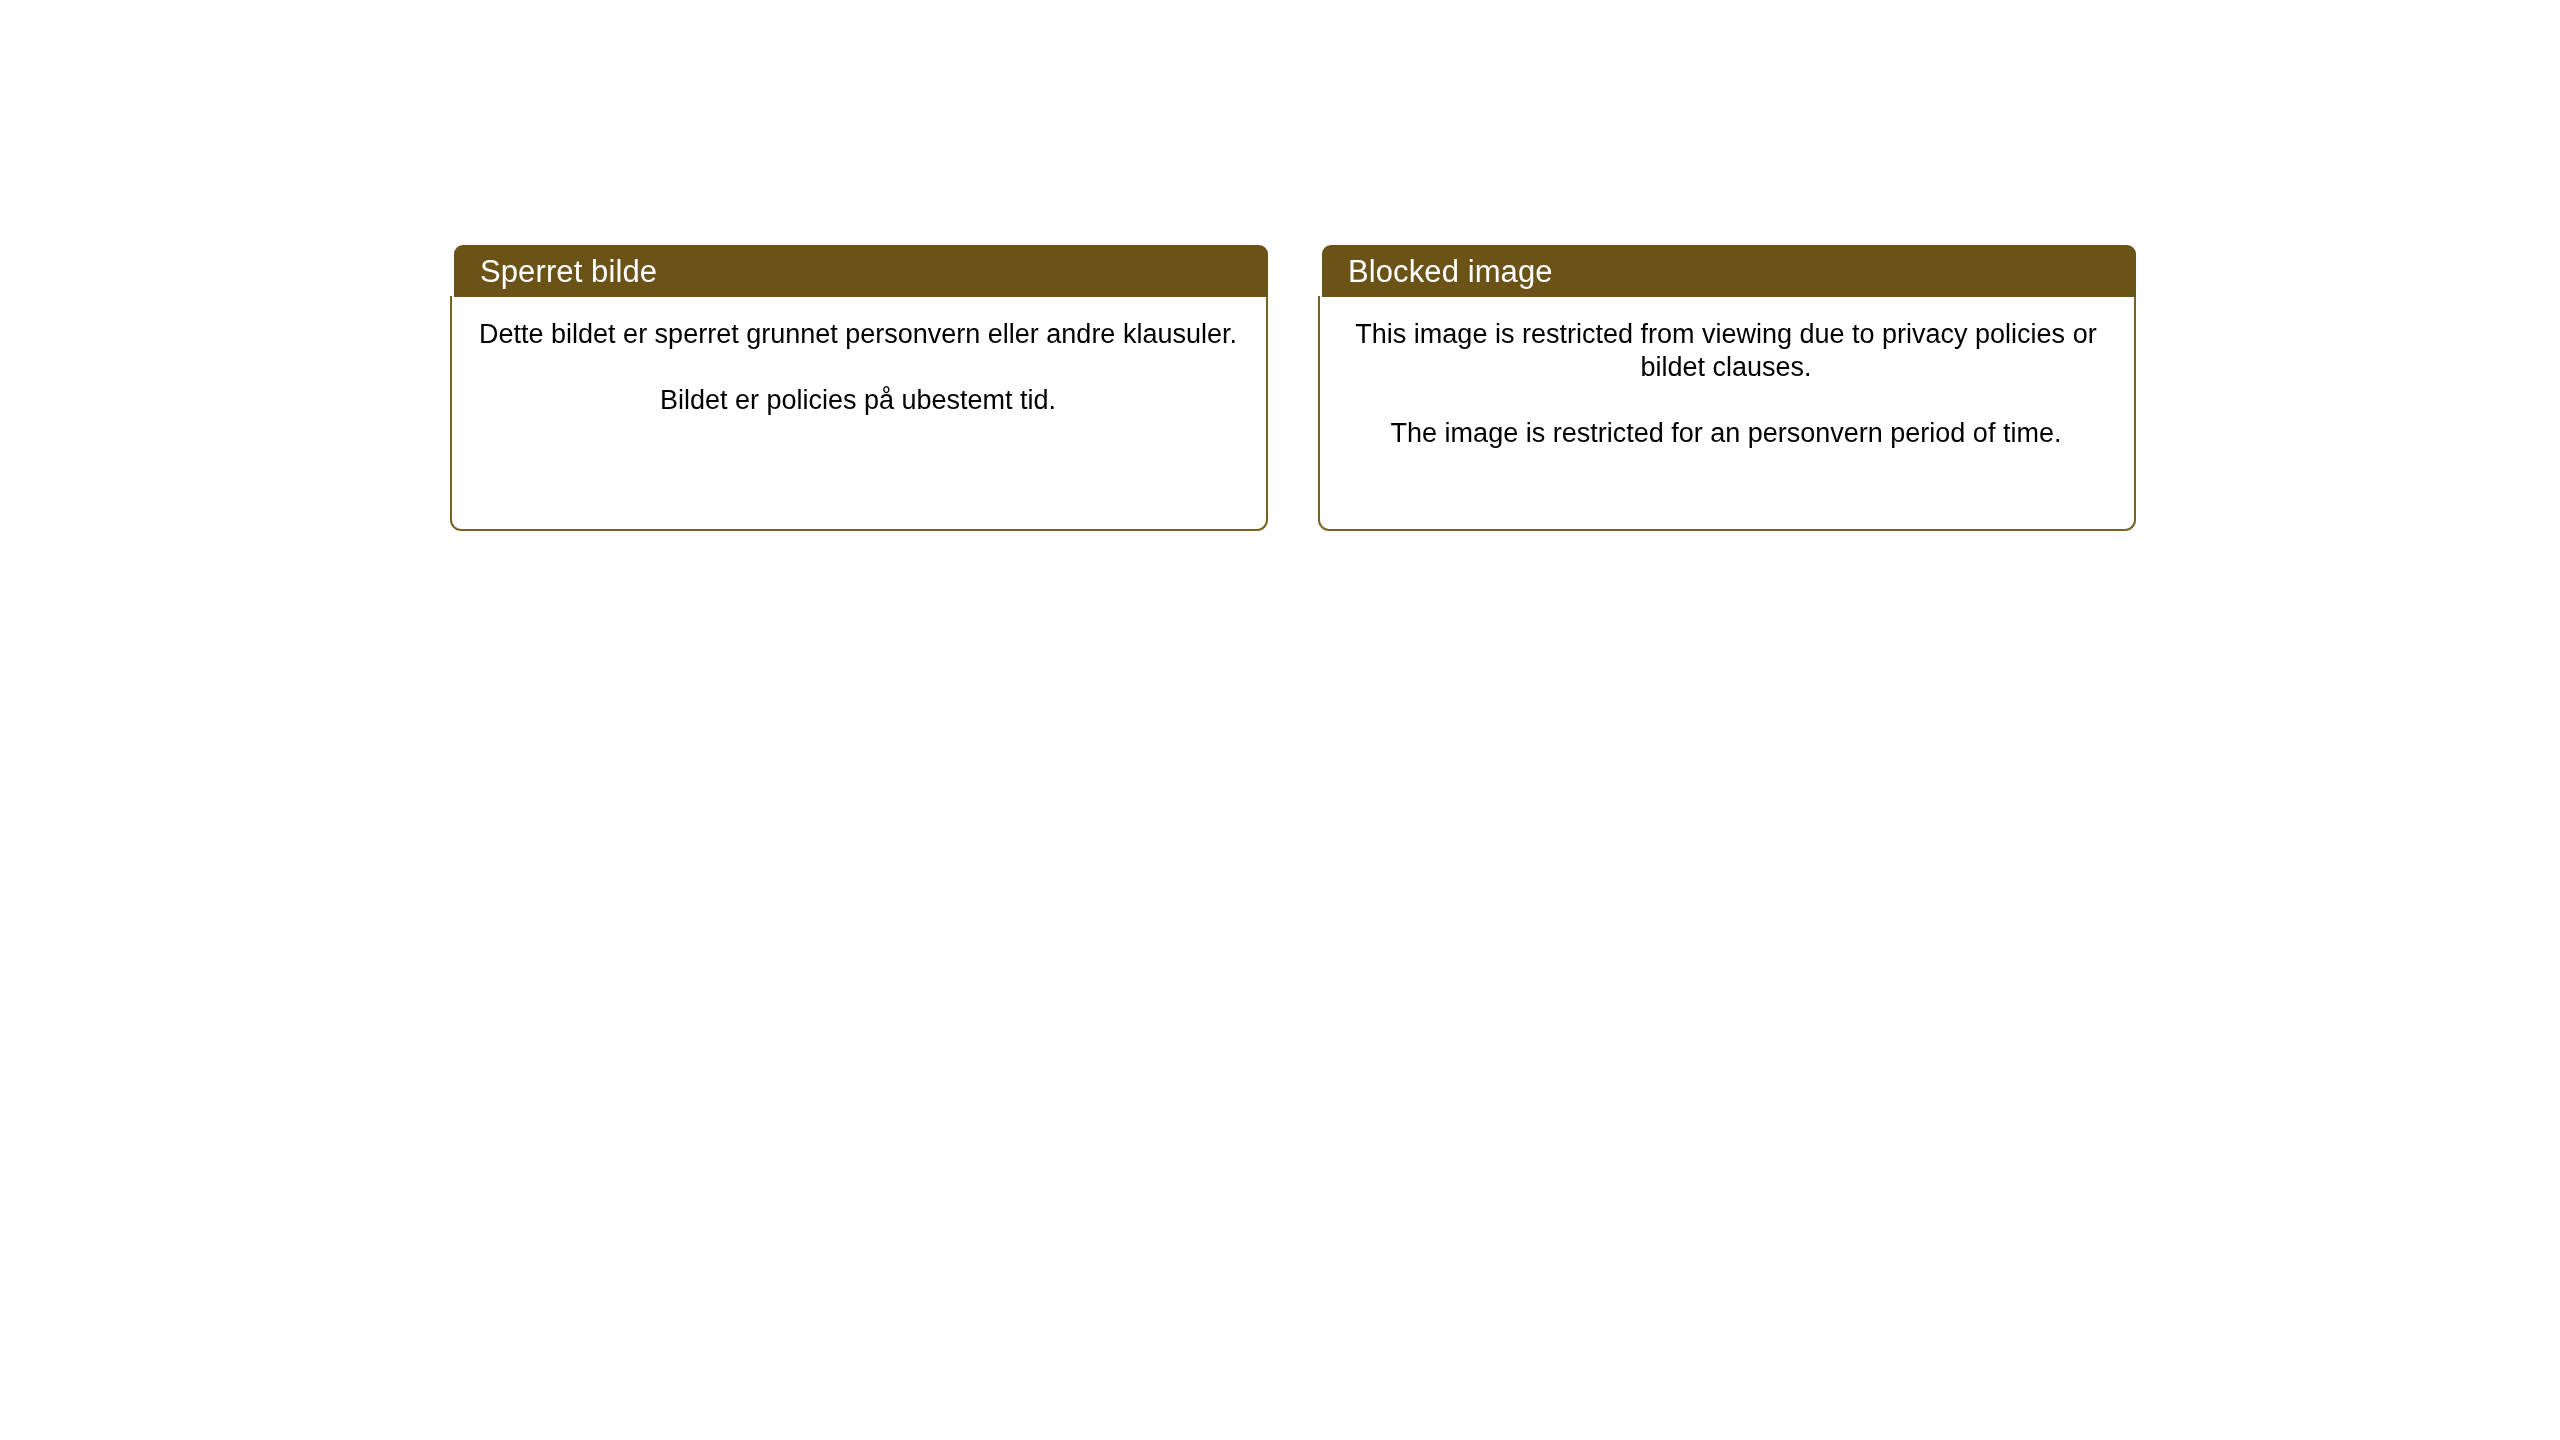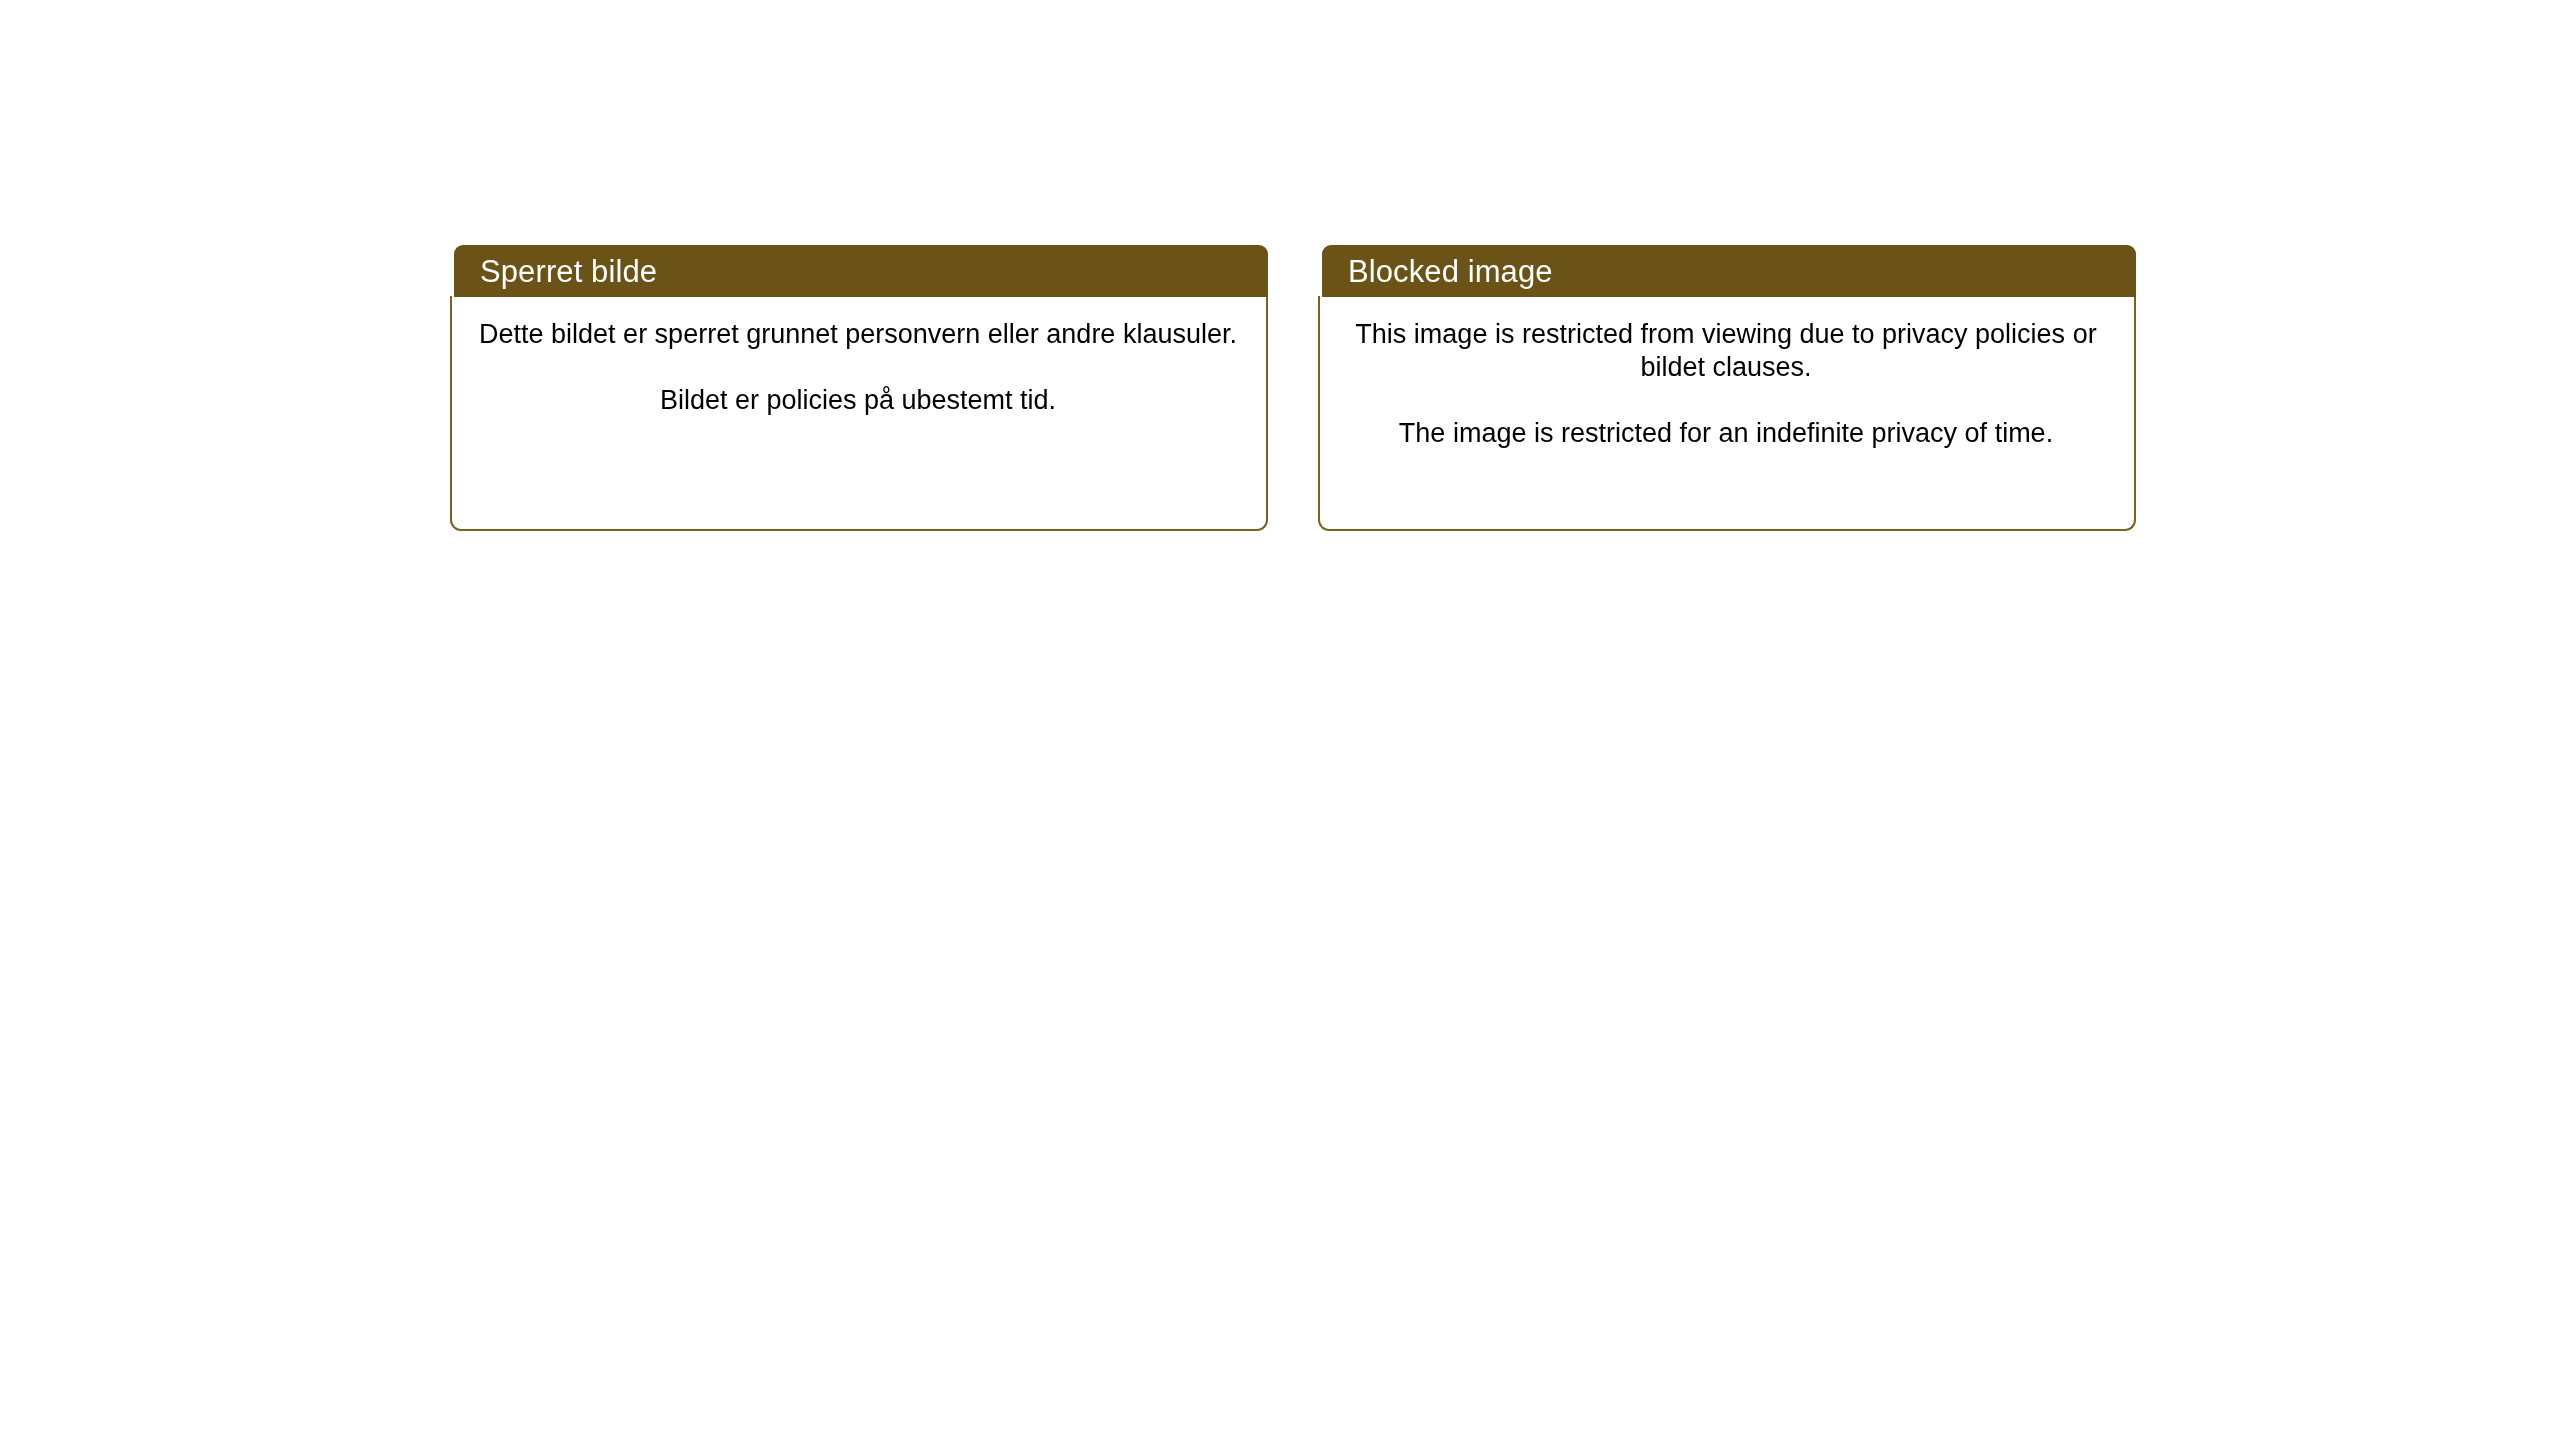--- a/index.html
+++ b/index.html
@@ -101,17 +101,17 @@
     </div>
   </section>
 
   <section class="notice-panel" id="panel-en">
     <div class="panel-header">
       <span class="panel-title">Blocked image</span>
     </div>
     <div class="panel-body">
       <p class="panel-paragraph">This image is restricted from viewing due to privacy policies or bildet clauses.</p>
       <div class="paragraph-gap"></div>
-      <p class="panel-paragraph">The image is restricted for an indefinite privacy of time.</p>
+      <p class="panel-paragraph">The image is restricted for an personvern period of time.</p>
     </div>
   </section>
 
 </div>
 
 </body></html>

